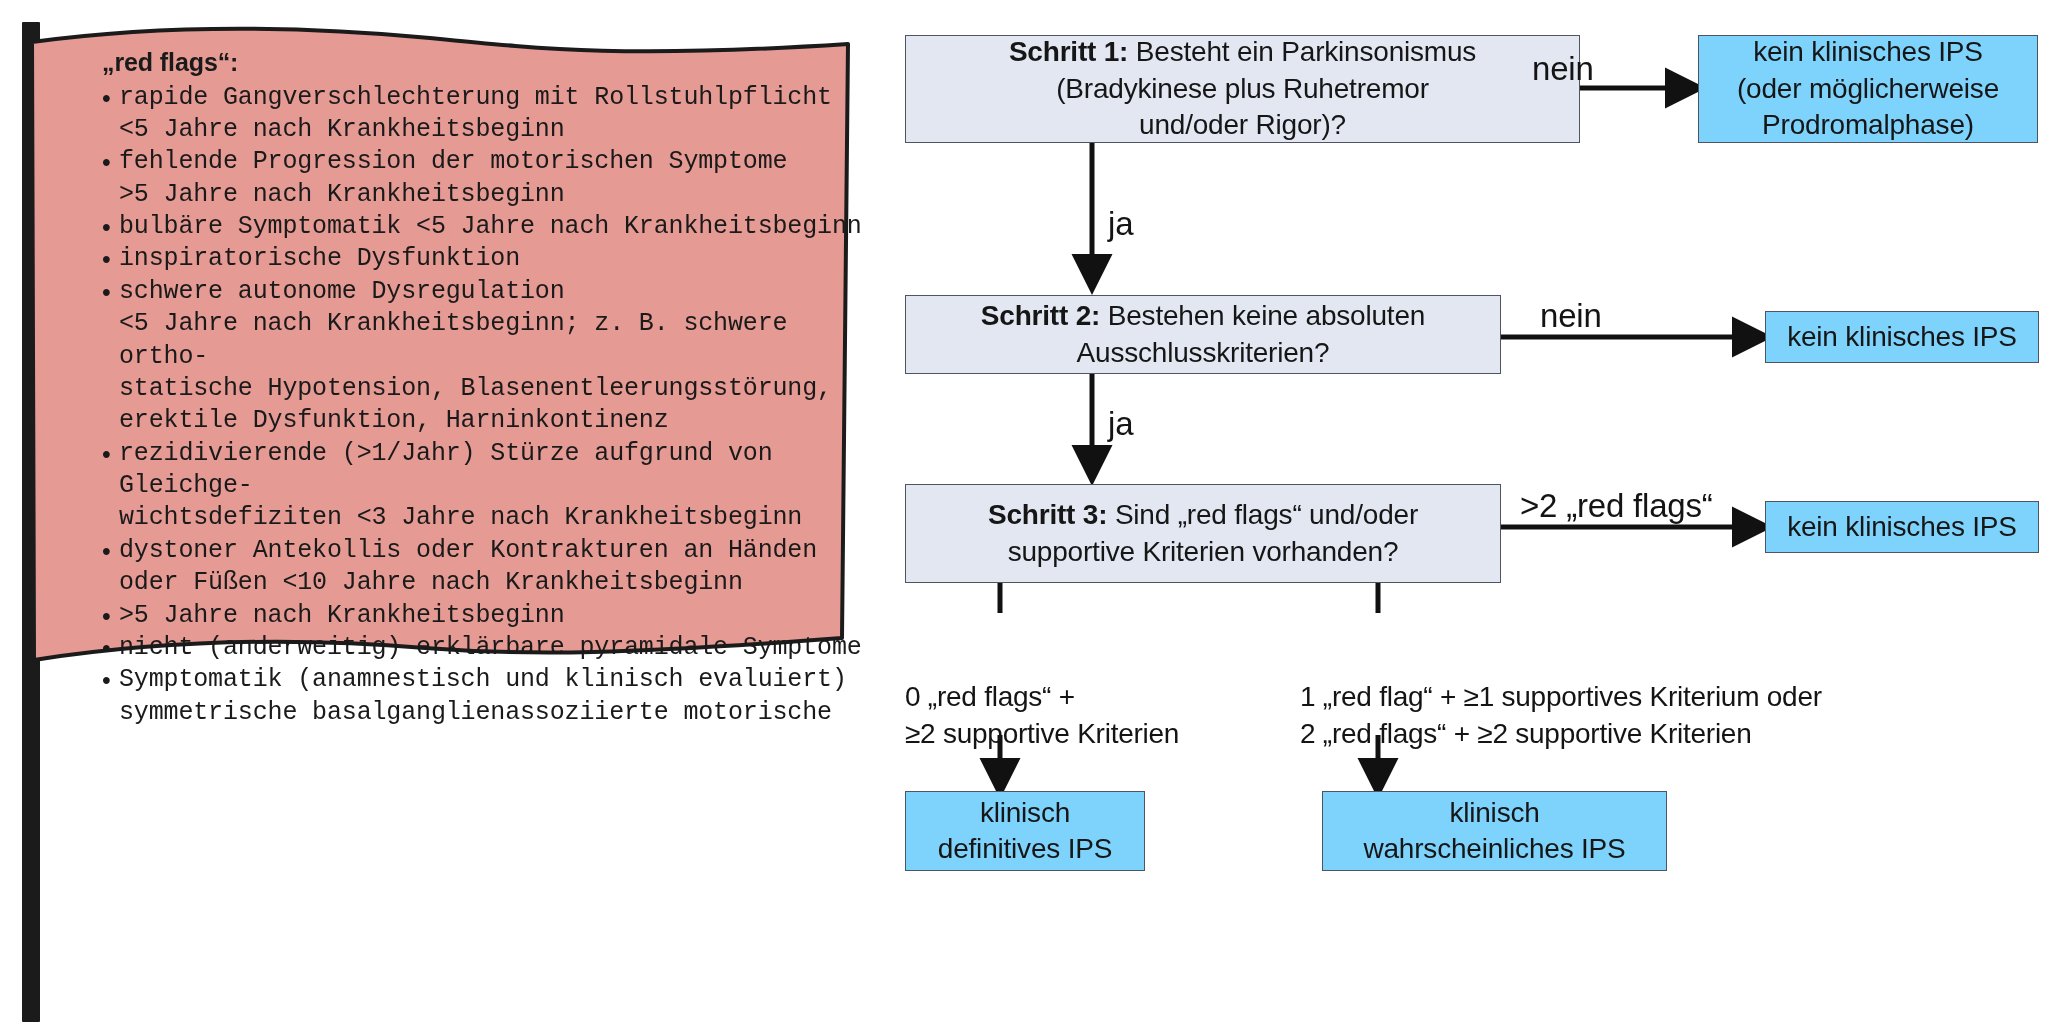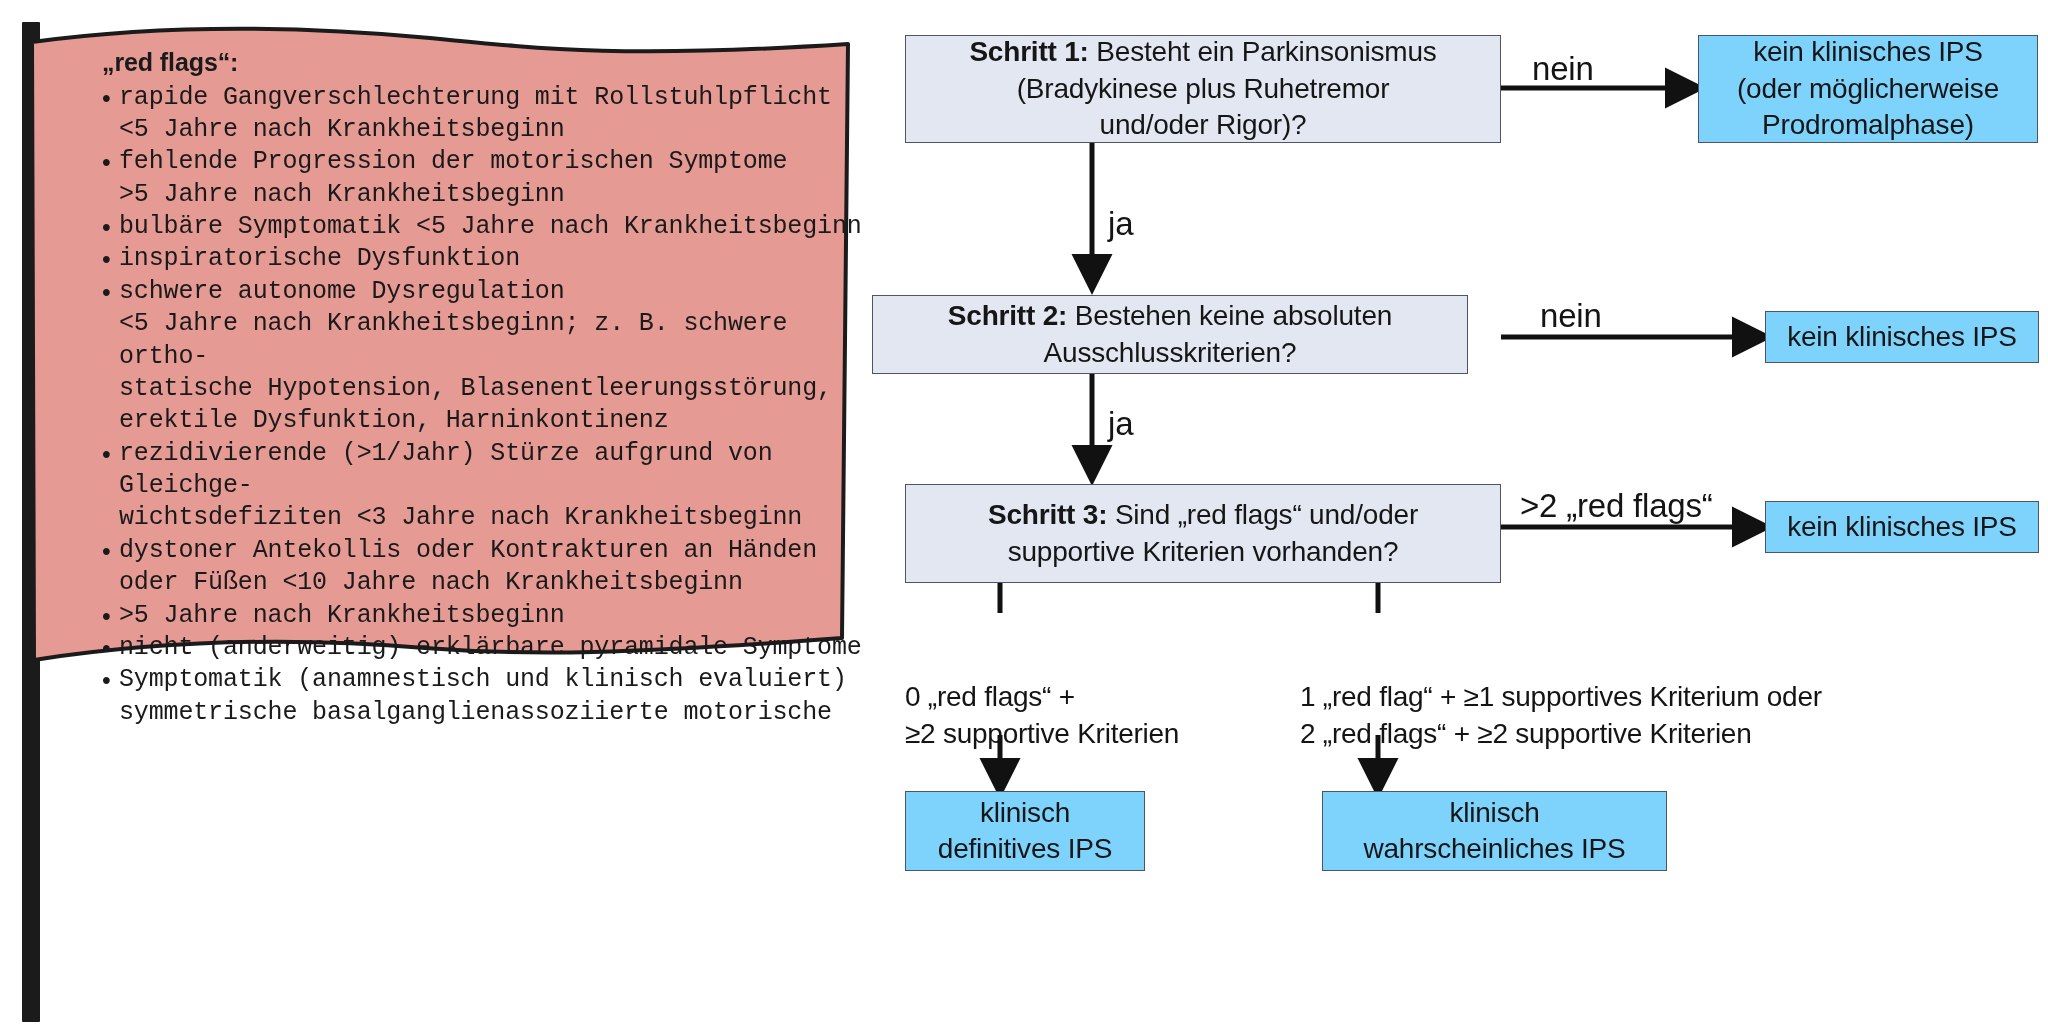--- a/index.html
+++ b/index.html
@@ -242,37 +242,37 @@
     <line x1="1501" y1="527" x2="1760" y2="527" stroke="#111111" stroke-width="5" marker-end="url(#arrowhead)"></line>
 
     <line x1="1000" y1="583" x2="1000" y2="613" stroke="#111111" stroke-width="5"></line>
     <line x1="1378" y1="583" x2="1378" y2="613" stroke="#111111" stroke-width="5"></line>
 
     <line x1="1000" y1="735" x2="1000" y2="786" stroke="#111111" stroke-width="5" marker-end="url(#arrowhead)"></line>
 
     <line x1="1378" y1="735" x2="1378" y2="786" stroke="#111111" stroke-width="5" marker-end="url(#arrowhead)"></line>
   </svg>
 
-  <div class="node node-step" style="left:905px; top:35px; width:596px; height:108px;">
+  <div class="node node-step" style="left:905px; top:35px; width:675px; height:108px;">
     <div>
       <span><b>Schritt 1:</b><span> Besteht ein Parkinsonismus</span></span><br>
       <span>(Bradykinese plus Ruhetremor</span><br>
       <span>und/oder Rigor)?</span>
     </div>
   </div>
 
   <div class="node node-result" style="left:1698px; top:35px; width:340px; height:108px;">
     <div>
       <span>kein klinisches IPS</span><br>
       <span>(oder möglicherweise</span><br>
       <span>Prodromalphase)</span>
     </div>
   </div>
 
-  <div class="node node-step" style="left:872px; top:295px; width:596px; height:79px;">
+  <div class="node node-step" style="left:905px; top:295px; width:596px; height:79px;">
     <div>
       <span><b>Schritt 2:</b><span> Bestehen keine absoluten</span></span><br>
       <span>Ausschlusskriterien?</span>
     </div>
   </div>
 
   <div class="node node-result" style="left:1765px; top:311px; width:274px; height:52px;">
     <span>kein klinisches IPS</span>
   </div>
 

